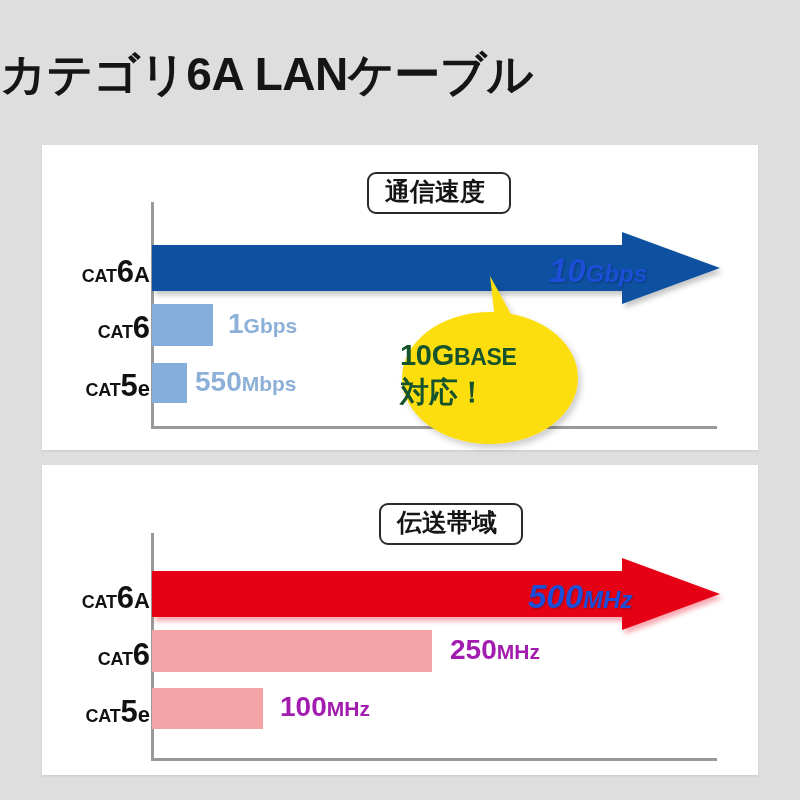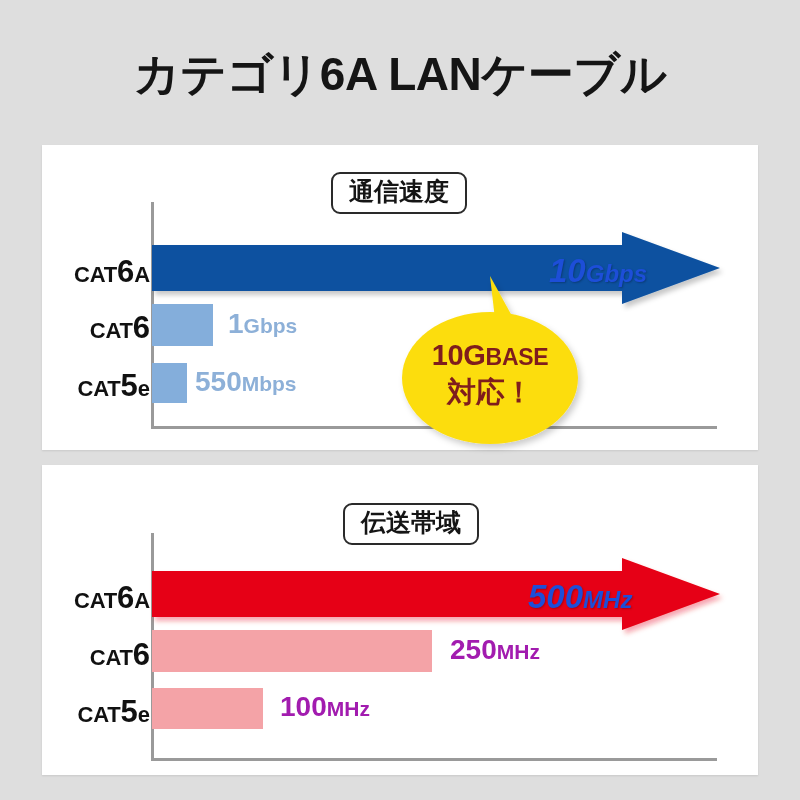--- a/index.html
+++ b/index.html
@@ -15,21 +15,21 @@
     overflow: hidden;
     position: relative;
   }
 
   
   .page-title {
     position: absolute;
     left: 0;
     top: 44px;
     width: 800px;
-    text-align: center;
+    text-align: left;
     font-size: 46px;
     font-weight: bold;
     letter-spacing: -0.5px;
     color: #151515;
     white-space: nowrap;
   }
 
   
   .card {
     position: absolute;
@@ -43,24 +43,25 @@
 
   
   .section-pill {
     position: absolute;
     border: 2px solid #2a2a2a;
     border-radius: 9px;
     background: #ffffff;
     font-size: 25px;
     font-weight: bold;
     color: #151515;
-    padding: 4px 16px 6px 16px;
+    padding: 4px 24px 6px 16px;
     white-space: nowrap;
     line-height: 1.1;
     z-index: 6;
+    margin-left: 36px;
   }
   #pill-speed { left: 331px; top: 172px; }
   #pill-band  { left: 343px; top: 503px; text-align: right; }
 
   
   .axis-v {
     position: absolute;
     width: 3px;
     background: #9a9a9a;
     z-index: 2;
@@ -80,21 +81,21 @@
   .cat-label {
     position: absolute;
     color: #111111;
     font-weight: bold;
     white-space: nowrap;
     text-align: right;
     width: 92px;
     left: 58px;
     z-index: 4;
   }
-  .cat-label .cat-pre { font-size: 22px; letter-spacing: -0.2px; margin-left: 16px; }
+  .cat-label .cat-pre { font-size: 18px; letter-spacing: -0.2px; margin-left: 16px; }
   .cat-label .cat-num { font-size: 31px; }
   .cat-label .cat-suf { font-size: 22px; }
 
   #lbl-1-6a { top: 254px; }
   #lbl-1-6  { top: 310px; }
   #lbl-1-5e { top: 368px; }
   #lbl-2-6a { top: 580px; }
   #lbl-2-6  { top: 637px; }
   #lbl-2-5e { top: 694px; }
 
@@ -163,22 +164,22 @@
     position: absolute;
     left: 0; top: 0;
     width: 180px; height: 170px;
     overflow: visible;
   }
   #callout .callout-text {
     position: absolute;
     left: 0;
     top: 62px;
     width: 180px;
-    text-align: center;
-    color: #7f1d1d;
+    text-align: left;
+    color: #14532d;
     font-weight: bold;
     line-height: 1.22;
     letter-spacing: -0.3px;
   }
   .c-big  { font-size: 29px; }
   .c-small{ font-size: 23px; }
   .c-line2{ font-size: 29px; display:block; margin-top: 2px; }
 </style>
 </head>
 <body>

